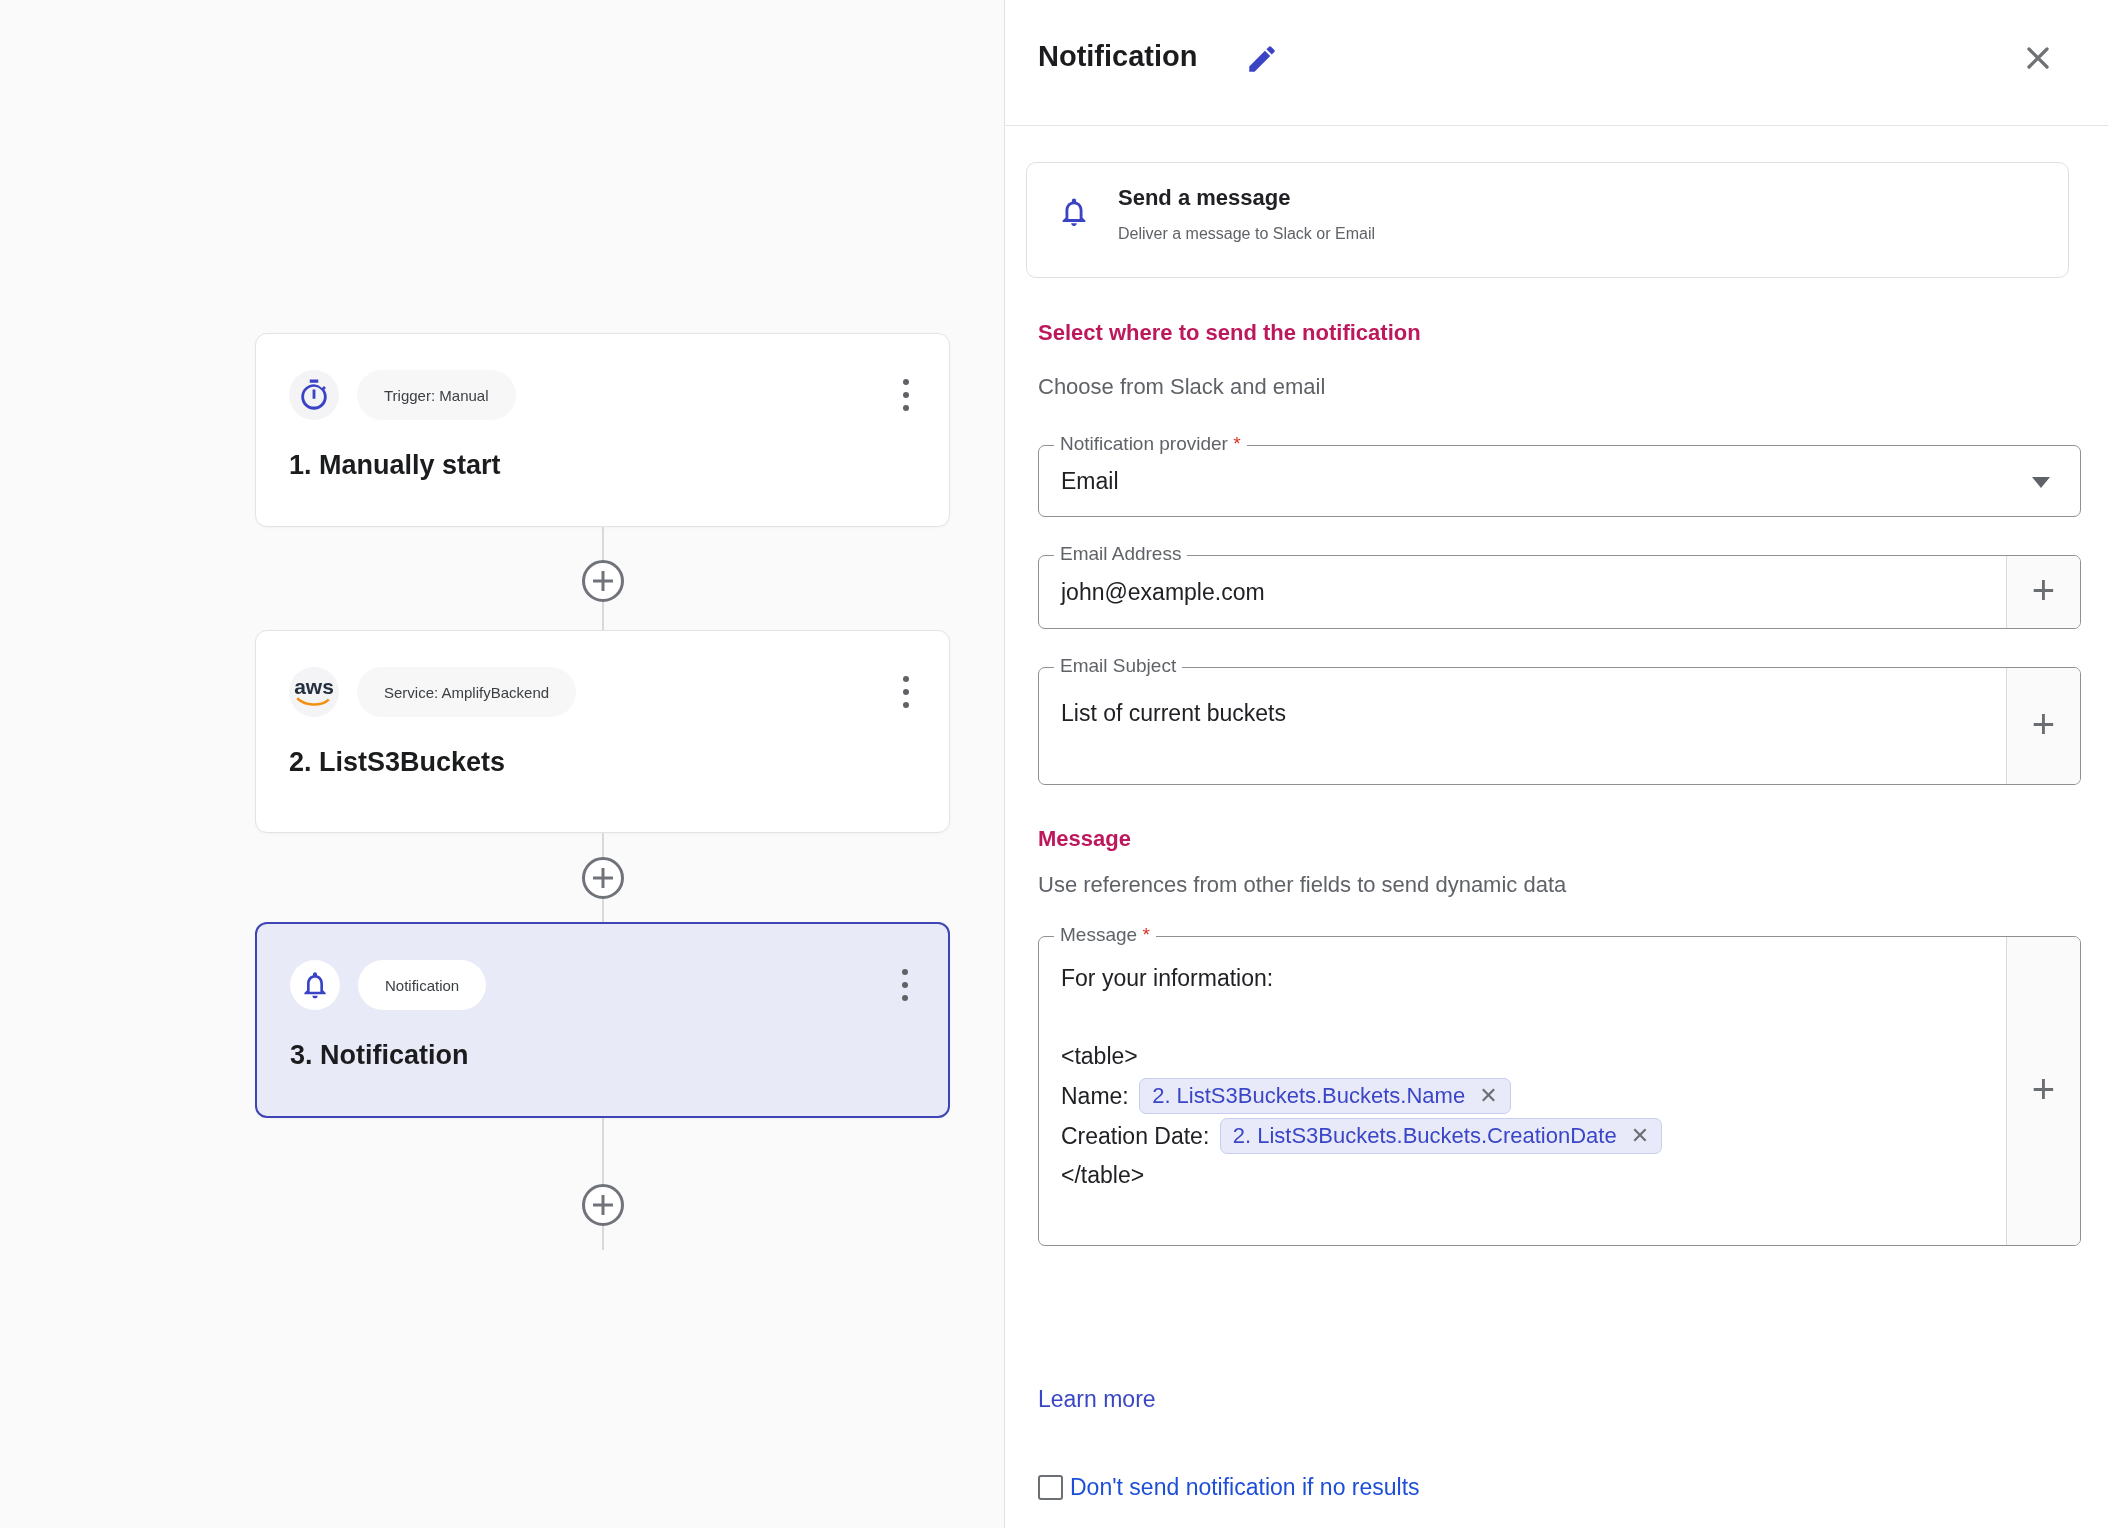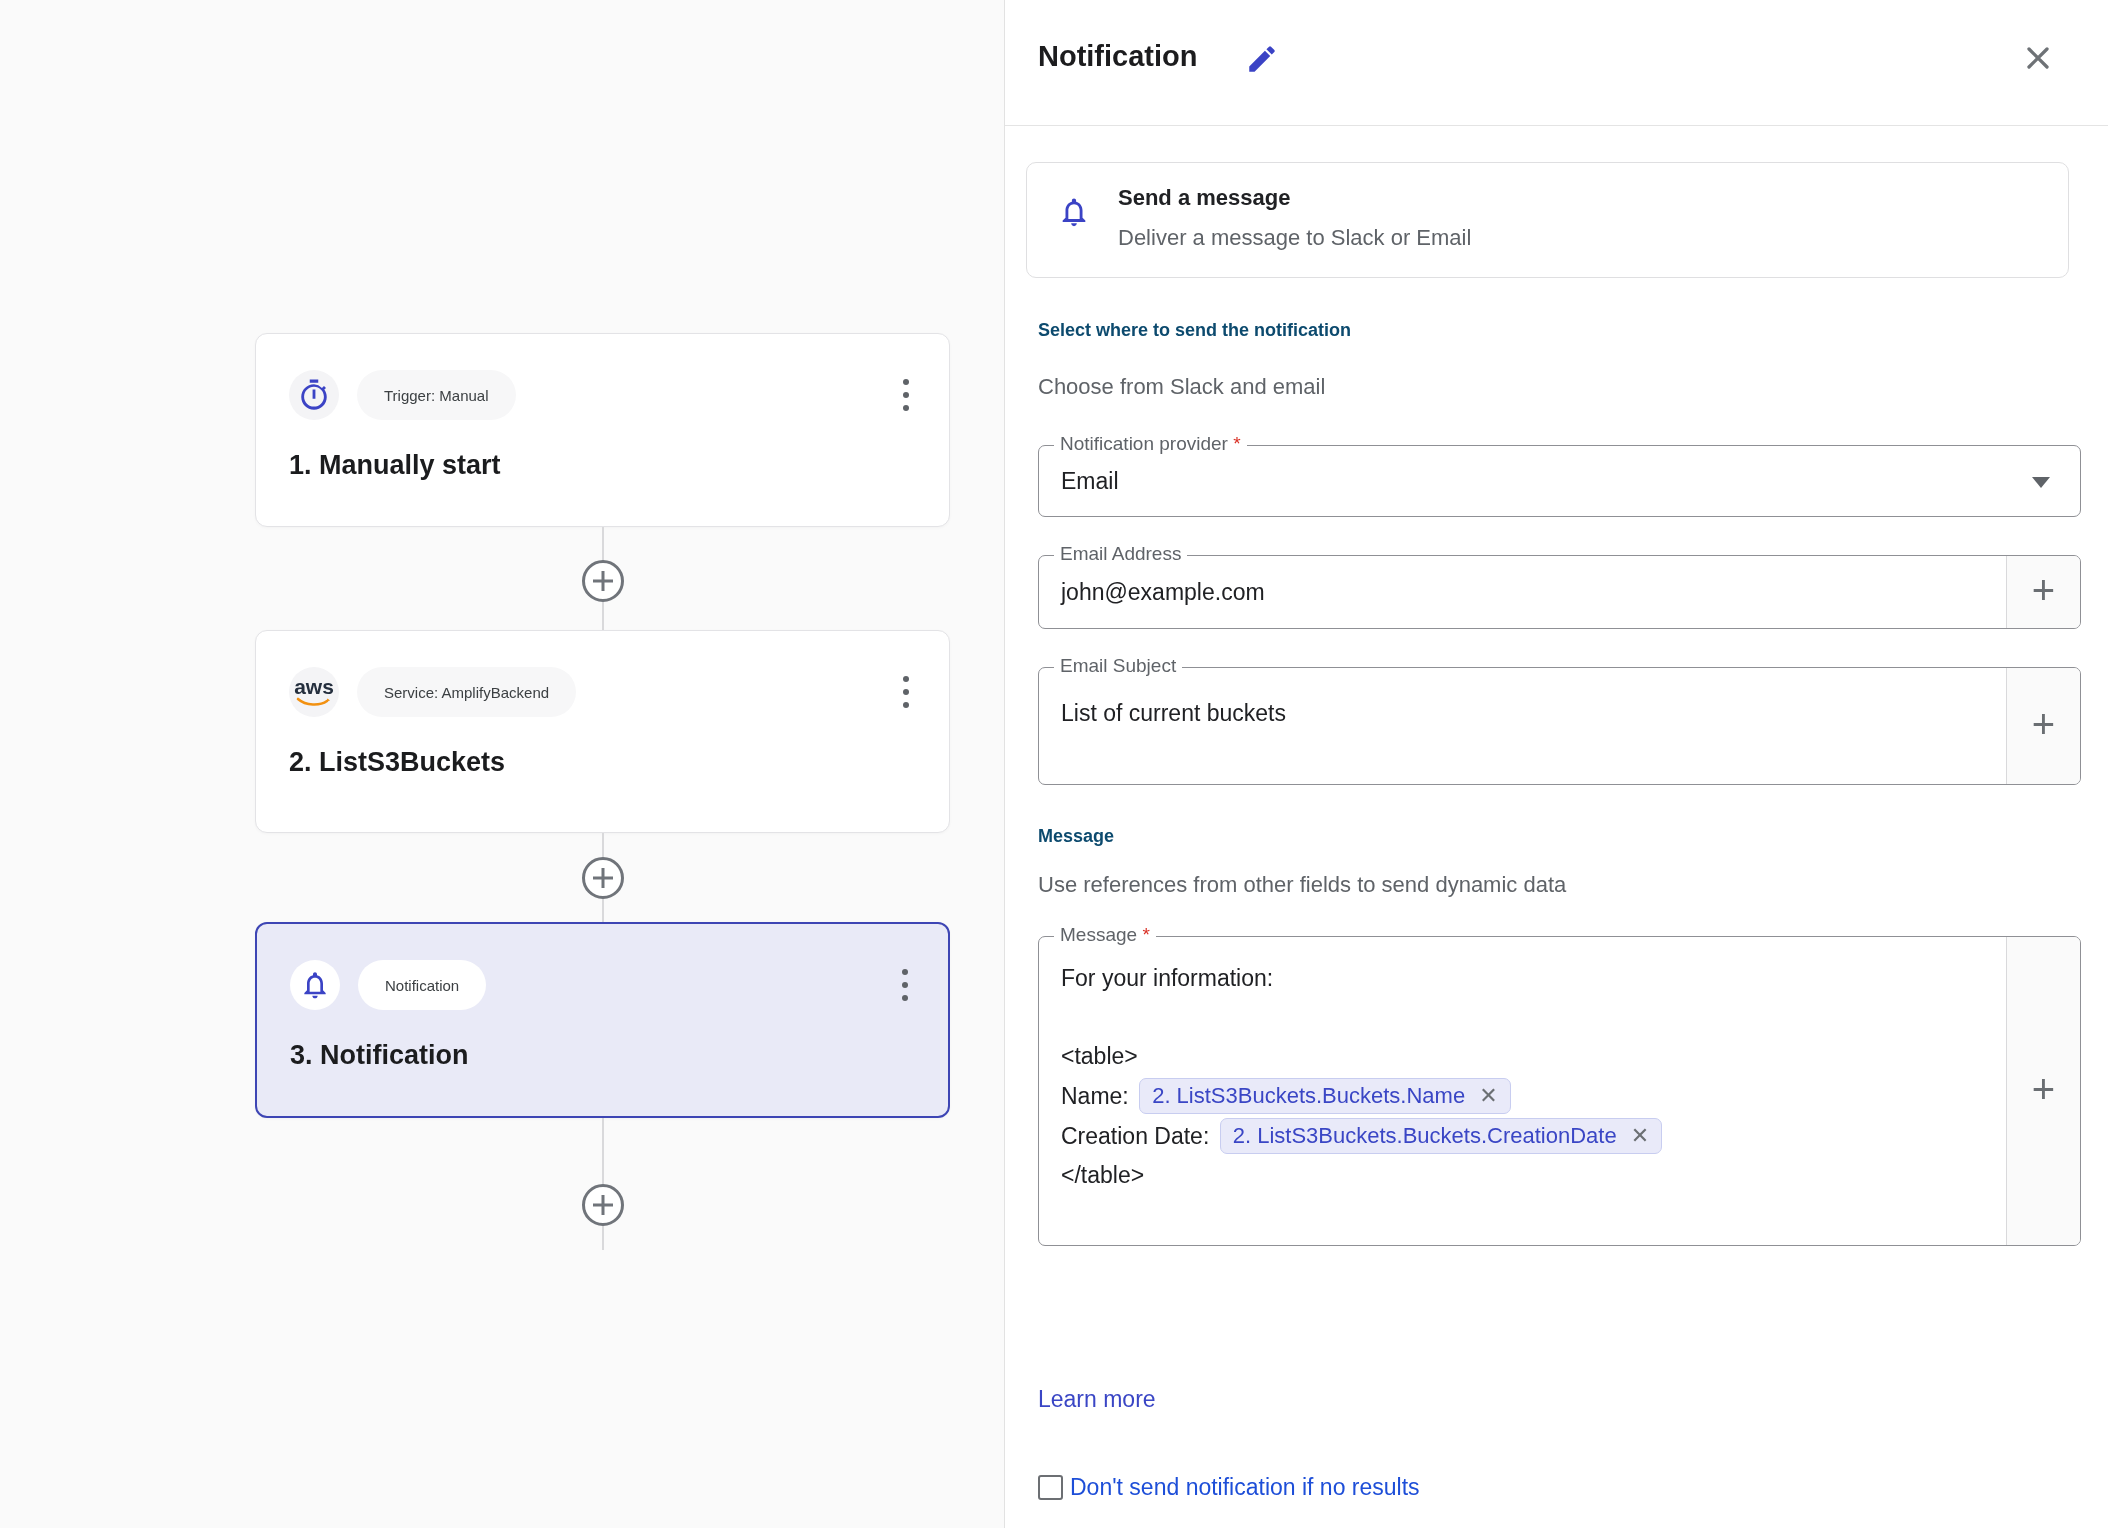--- a/index.html
+++ b/index.html
@@ -60,23 +60,23 @@
   .panel-title { position:absolute; left:33px; top:40px; font-size:29px; font-weight:bold; color:#1c1c1e; }
   .edit-btn { position:absolute; left:240px; top:42px; width:36px; height:36px; cursor:pointer; }
   .close-btn { position:absolute; right:52px; top:40px; width:36px; height:36px; cursor:pointer; }
 
   .action-card {
     position:absolute; left:21px; top:162px; width:1043px; height:116px;
     border:1.5px solid #dfdfe1; border-radius:10px; background:#fff;
   }
   .action-card .bell-wrap { position:absolute; left:30px; top:32px; }
   .action-title { position:absolute; left:91px; top:22px; font-size:22px; font-weight:bold; color:#202124; }
-  .action-sub { position:absolute; left:91px; top:62px; font-size:22px; color:#5f6368; }
-
-  .sec-heading { position:absolute; left:33px; font-size:18px; font-weight:bold; color:#0c4a6e; }
+  .action-sub { position:absolute; left:91px; top:62px; font-size:16px; color:#5f6368; }
+
+  .sec-heading { position:absolute; left:33px; font-size:22px; font-weight:bold; color:#be185d; }
   .sec-sub { position:absolute; left:33px; font-size:22px; color:#5f6368; }
 
   .field {
     position:absolute; left:33px; width:1043px;
     border:1.5px solid #8f9095; border-radius:7px; background:#fff;
   }
   .field-label {
     position:absolute; top:-13px; left:15px; background:#ffffff; padding:0 6px;
     font-size:19px; color:#5f6368; white-space:nowrap;
   }

